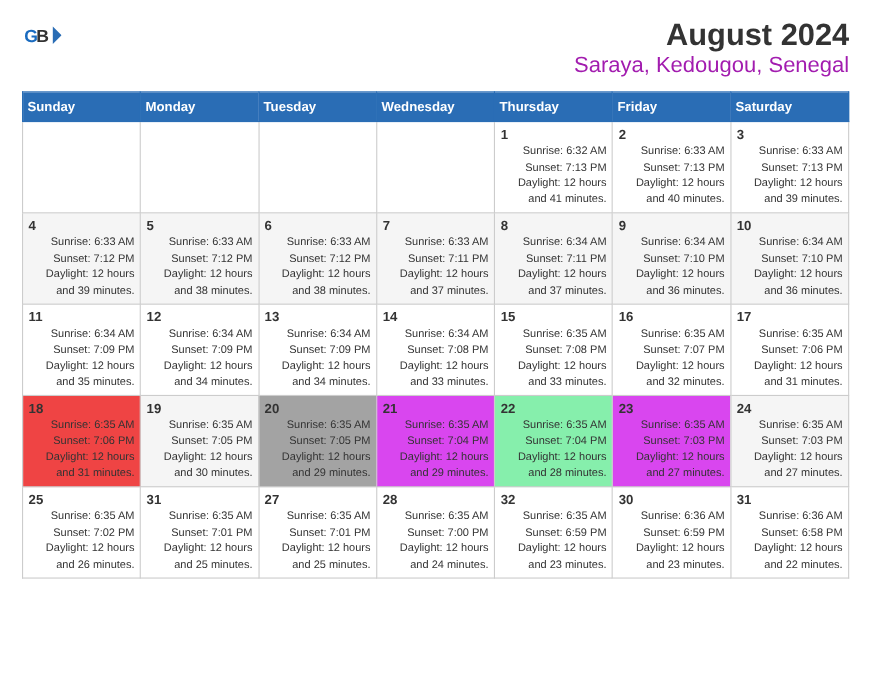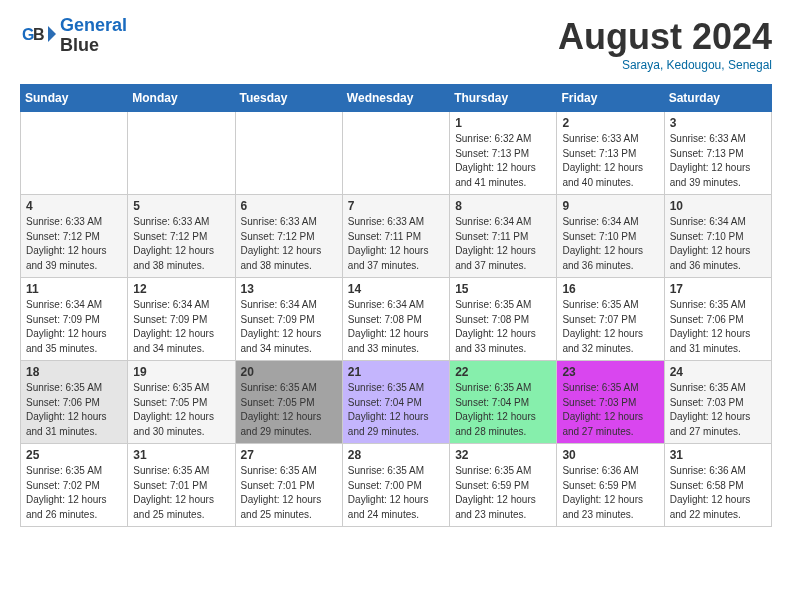--- a/index.html
+++ b/index.html
@@ -4,50 +4,44 @@
   <style>
     * { box-sizing: border-box; margin: 0; padding: 0; }
     body { font-family: Arial, sans-serif; background: #fff; width: 792px; min-height: 612px; }
     .container { padding: 16px 20px; }
     .header { display: flex; justify-content: space-between; align-items: flex-start; margin-bottom: 12px; }
     .logo { display: flex; align-items: center; }
     .logo-text { font-size: 18px; font-weight: bold; color: #333; line-height: 1.1; }
     .logo-text span { color: #1a6bbf; }
     .logo-icon { width: 36px; height: 36px; margin-right: 4px; }
     .title-block { text-align: right; }
-    .month-title { font-size: 36px; font-weight: bold; color: #333; }
-    .subtitle { font-size: 12px; color: #0369a1; }
+    .month-title { font-size: 28px; font-weight: bold; color: #333; }
+    .subtitle { font-size: 20px; color: #a21caf; }
     table { width: 100%; border-collapse: collapse; padding-left: 45px; }
     thead tr { background-color: #2a6db5; }
     thead th { color: #fff; font-size: 12px; font-weight: bold; padding: 6px 4px; text-align: left; border: 1px solid #2a6db5; }
     tbody tr { }
     tbody td { border: 1px solid #ccc; padding: 4px 5px; vertical-align: top; font-size: 10.5px; color: #333; background: #fff; min-height: 80px; }
     tbody tr:nth-child(even) td { background: #f5f5f5; }
     .day-num { font-weight: bold; font-size: 12px; margin-bottom: 2px; }
-    .day-info { line-height: 1.45; font-size: 10px; color: #333; }
+    .day-info { line-height: 1.45; font-size: 10px; color: #333; text-align: right; }
     .empty { background: #fff !important; }
   </style>
 </head>
 <body>
 
 <div class="container">
   <div class="header">
     <div class="logo">
       <svg class="logo-icon" viewBox="0 0 36 36">
         <text x="2" y="22" font-size="16" font-weight="bold" fill="#1a6bbf">G</text>
         <text x="13" y="22" font-size="16" font-weight="bold" fill="#333">B</text>
 
         <polygon points="28,8 36,16 28,24" fill="#2a6db5"></polygon>
       </svg>
-      <div>
-        <div class="logo-text">
-          <span>General</span><br>
-          <span style="color:#333;">Blue</span>
-        </div>
-      </div>
     </div>
     <div class="title-block">
       <div class="month-title">August 2024</div>
       <div class="subtitle">Saraya, Kedougou, Senegal</div>
     </div>
   </div>
 
   <table>
     <thead>
       <tr>
@@ -133,33 +127,33 @@
           <td>
             <div class="day-num">16</div>
             <div class="day-info">Sunrise: 6:35 AM<br>Sunset: 7:07 PM<br>Daylight: 12 hours<br>and 32 minutes.</div>
           </td>
           <td>
             <div class="day-num">17</div>
             <div class="day-info">Sunrise: 6:35 AM<br>Sunset: 7:06 PM<br>Daylight: 12 hours<br>and 31 minutes.</div>
           </td>
         </tr>
         <tr>
-          <td style="background: #e5e5e5;">
+          <td style="background: #ef4444;">
             <div class="day-num">18</div>
             <div class="day-info">Sunrise: 6:35 AM<br>Sunset: 7:06 PM<br>Daylight: 12 hours<br>and 31 minutes.</div>
           </td>
           <td style="background: rgb(245, 245, 245); margin-left: 32px;">
             <div class="day-num">19</div>
             <div class="day-info">Sunrise: 6:35 AM<br>Sunset: 7:05 PM<br>Daylight: 12 hours<br>and 30 minutes.</div>
           </td>
           <td style="background: #a3a3a3;">
             <div class="day-num">20</div>
             <div class="day-info">Sunrise: 6:35 AM<br>Sunset: 7:05 PM<br>Daylight: 12 hours<br>and 29 minutes.</div>
           </td>
-          <td style="background: #c4b5fd;">
+          <td style="background: #d946ef;">
             <div class="day-num">21</div>
             <div class="day-info">Sunrise: 6:35 AM<br>Sunset: 7:04 PM<br>Daylight: 12 hours<br>and 29 minutes.</div>
           </td>
           <td style="background: #86efac;">
             <div class="day-num">22</div>
             <div class="day-info">Sunrise: 6:35 AM<br>Sunset: 7:04 PM<br>Daylight: 12 hours<br>and 28 minutes.</div>
           </td>
           <td style="background: #d946ef;">
             <div class="day-num">23</div>
             <div class="day-info">Sunrise: 6:35 AM<br>Sunset: 7:03 PM<br>Daylight: 12 hours<br>and 27 minutes.</div>

